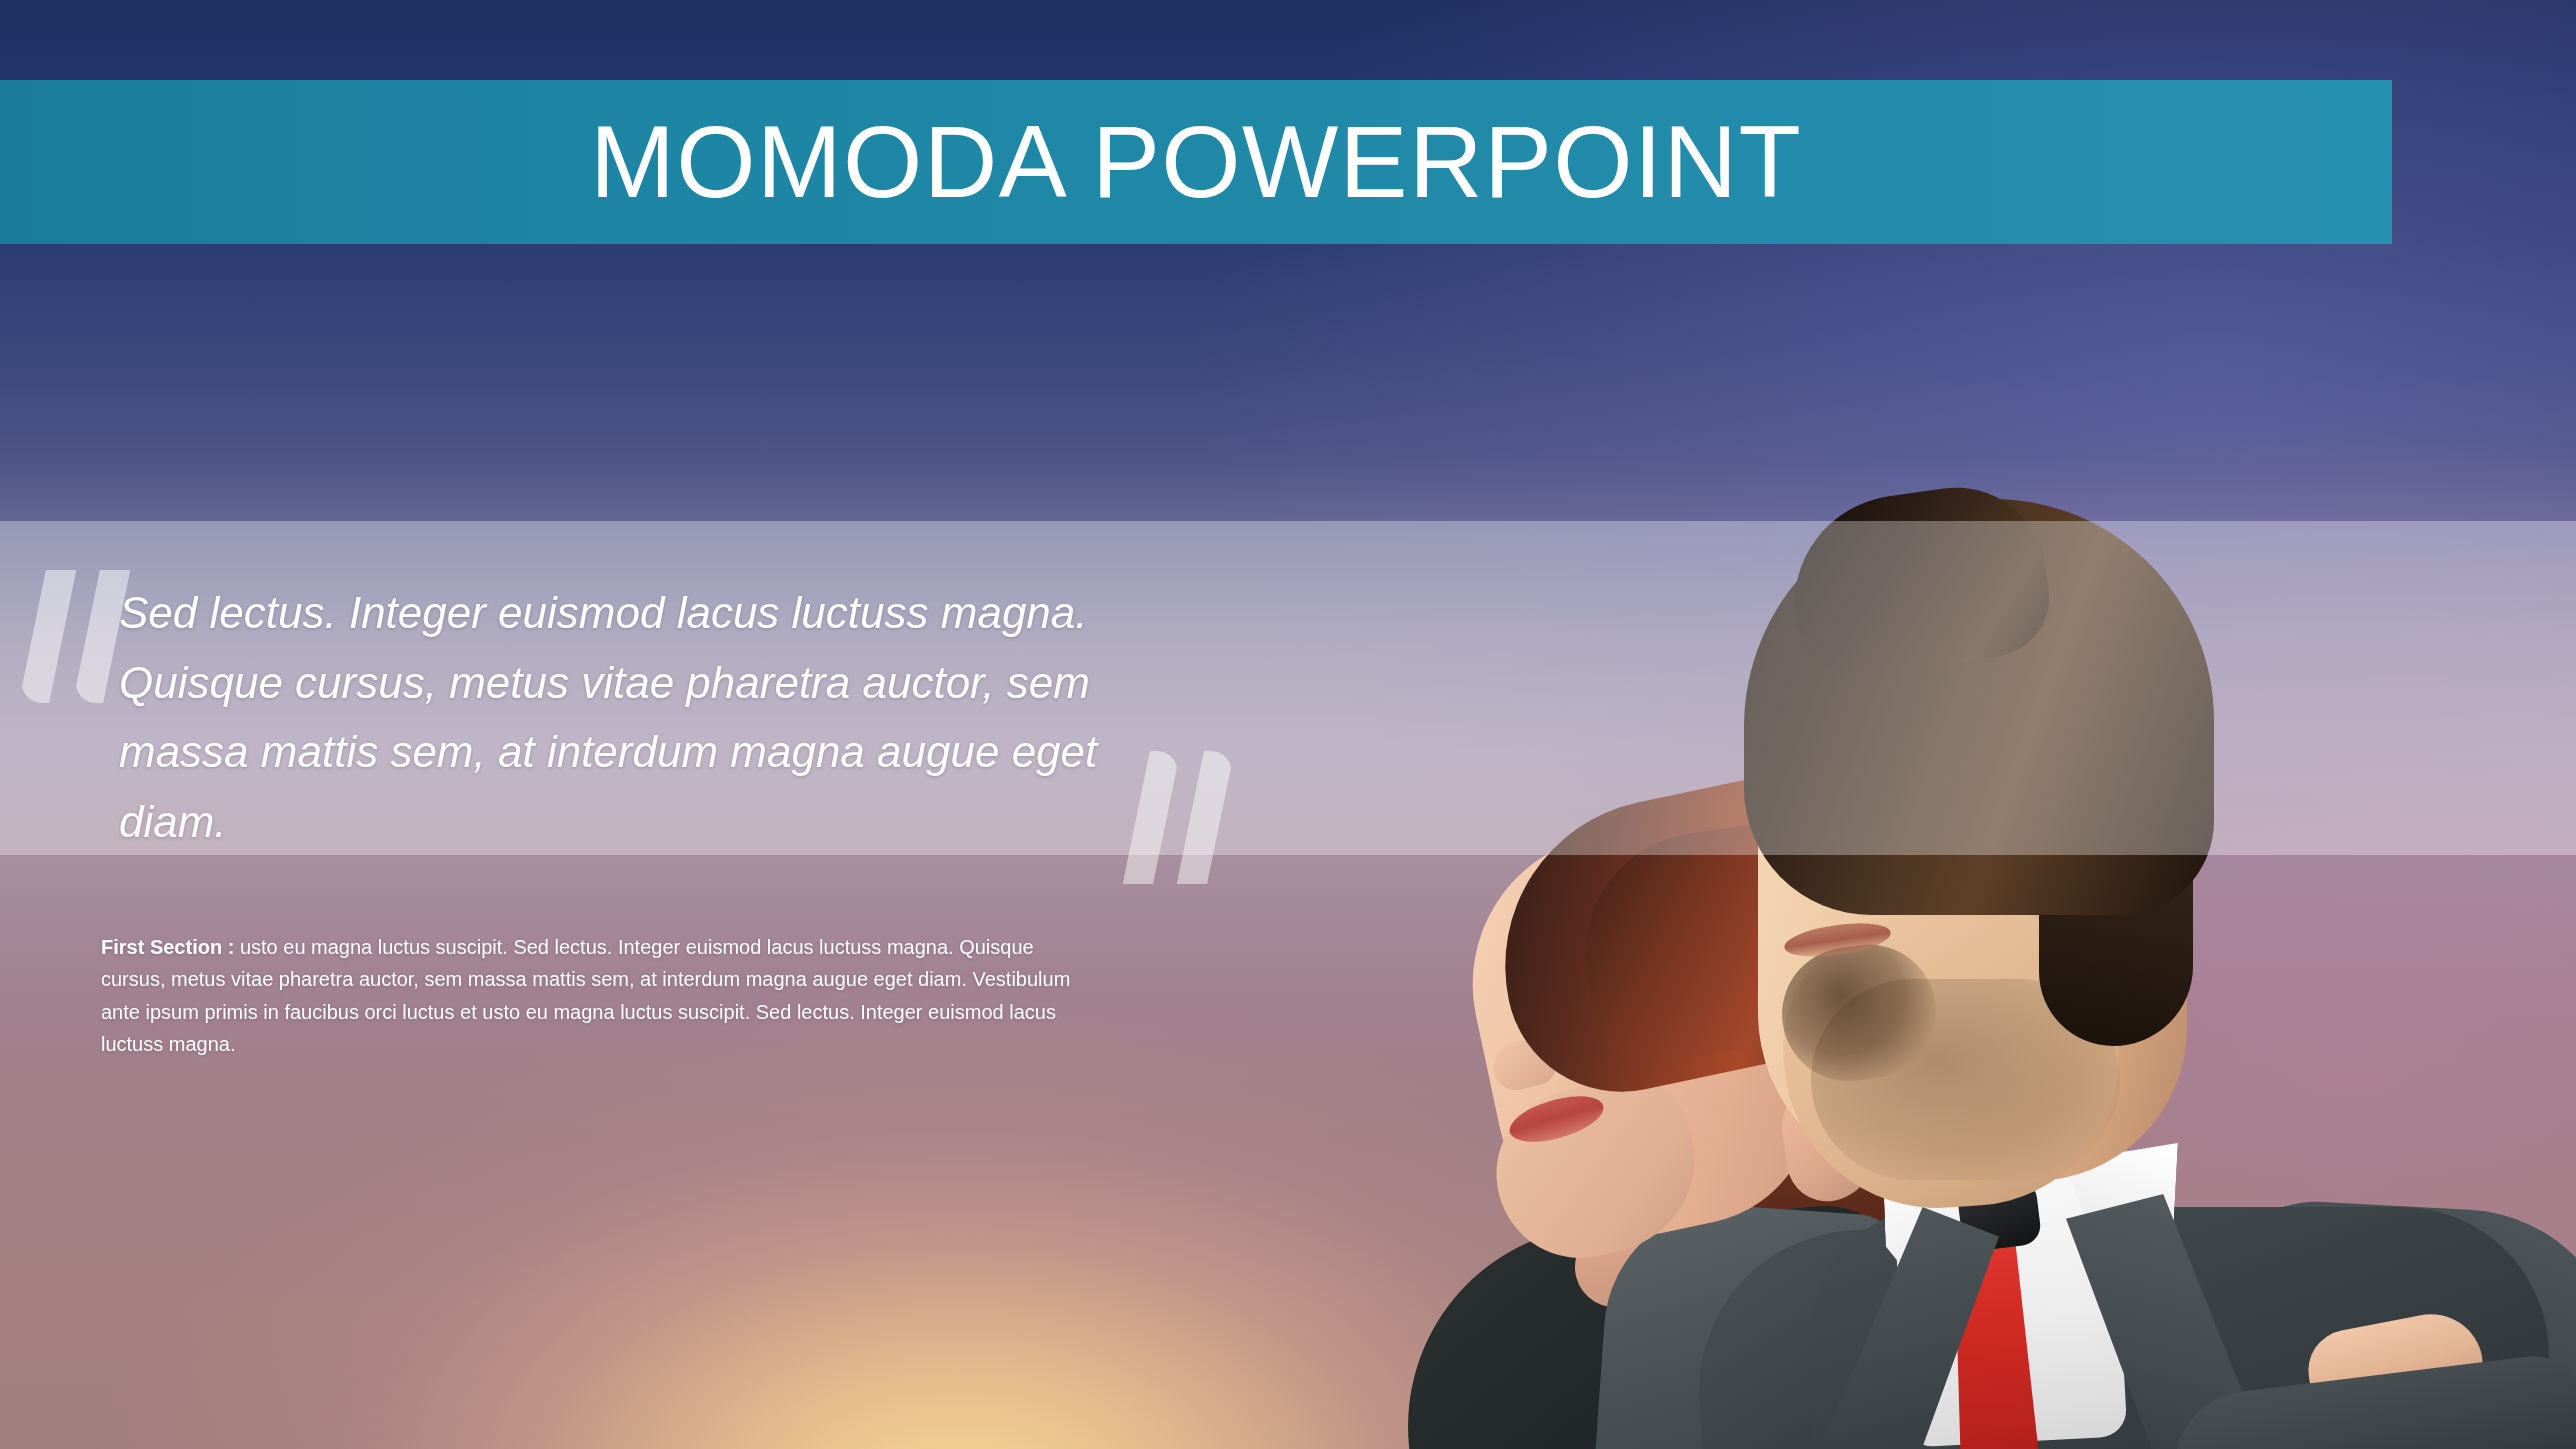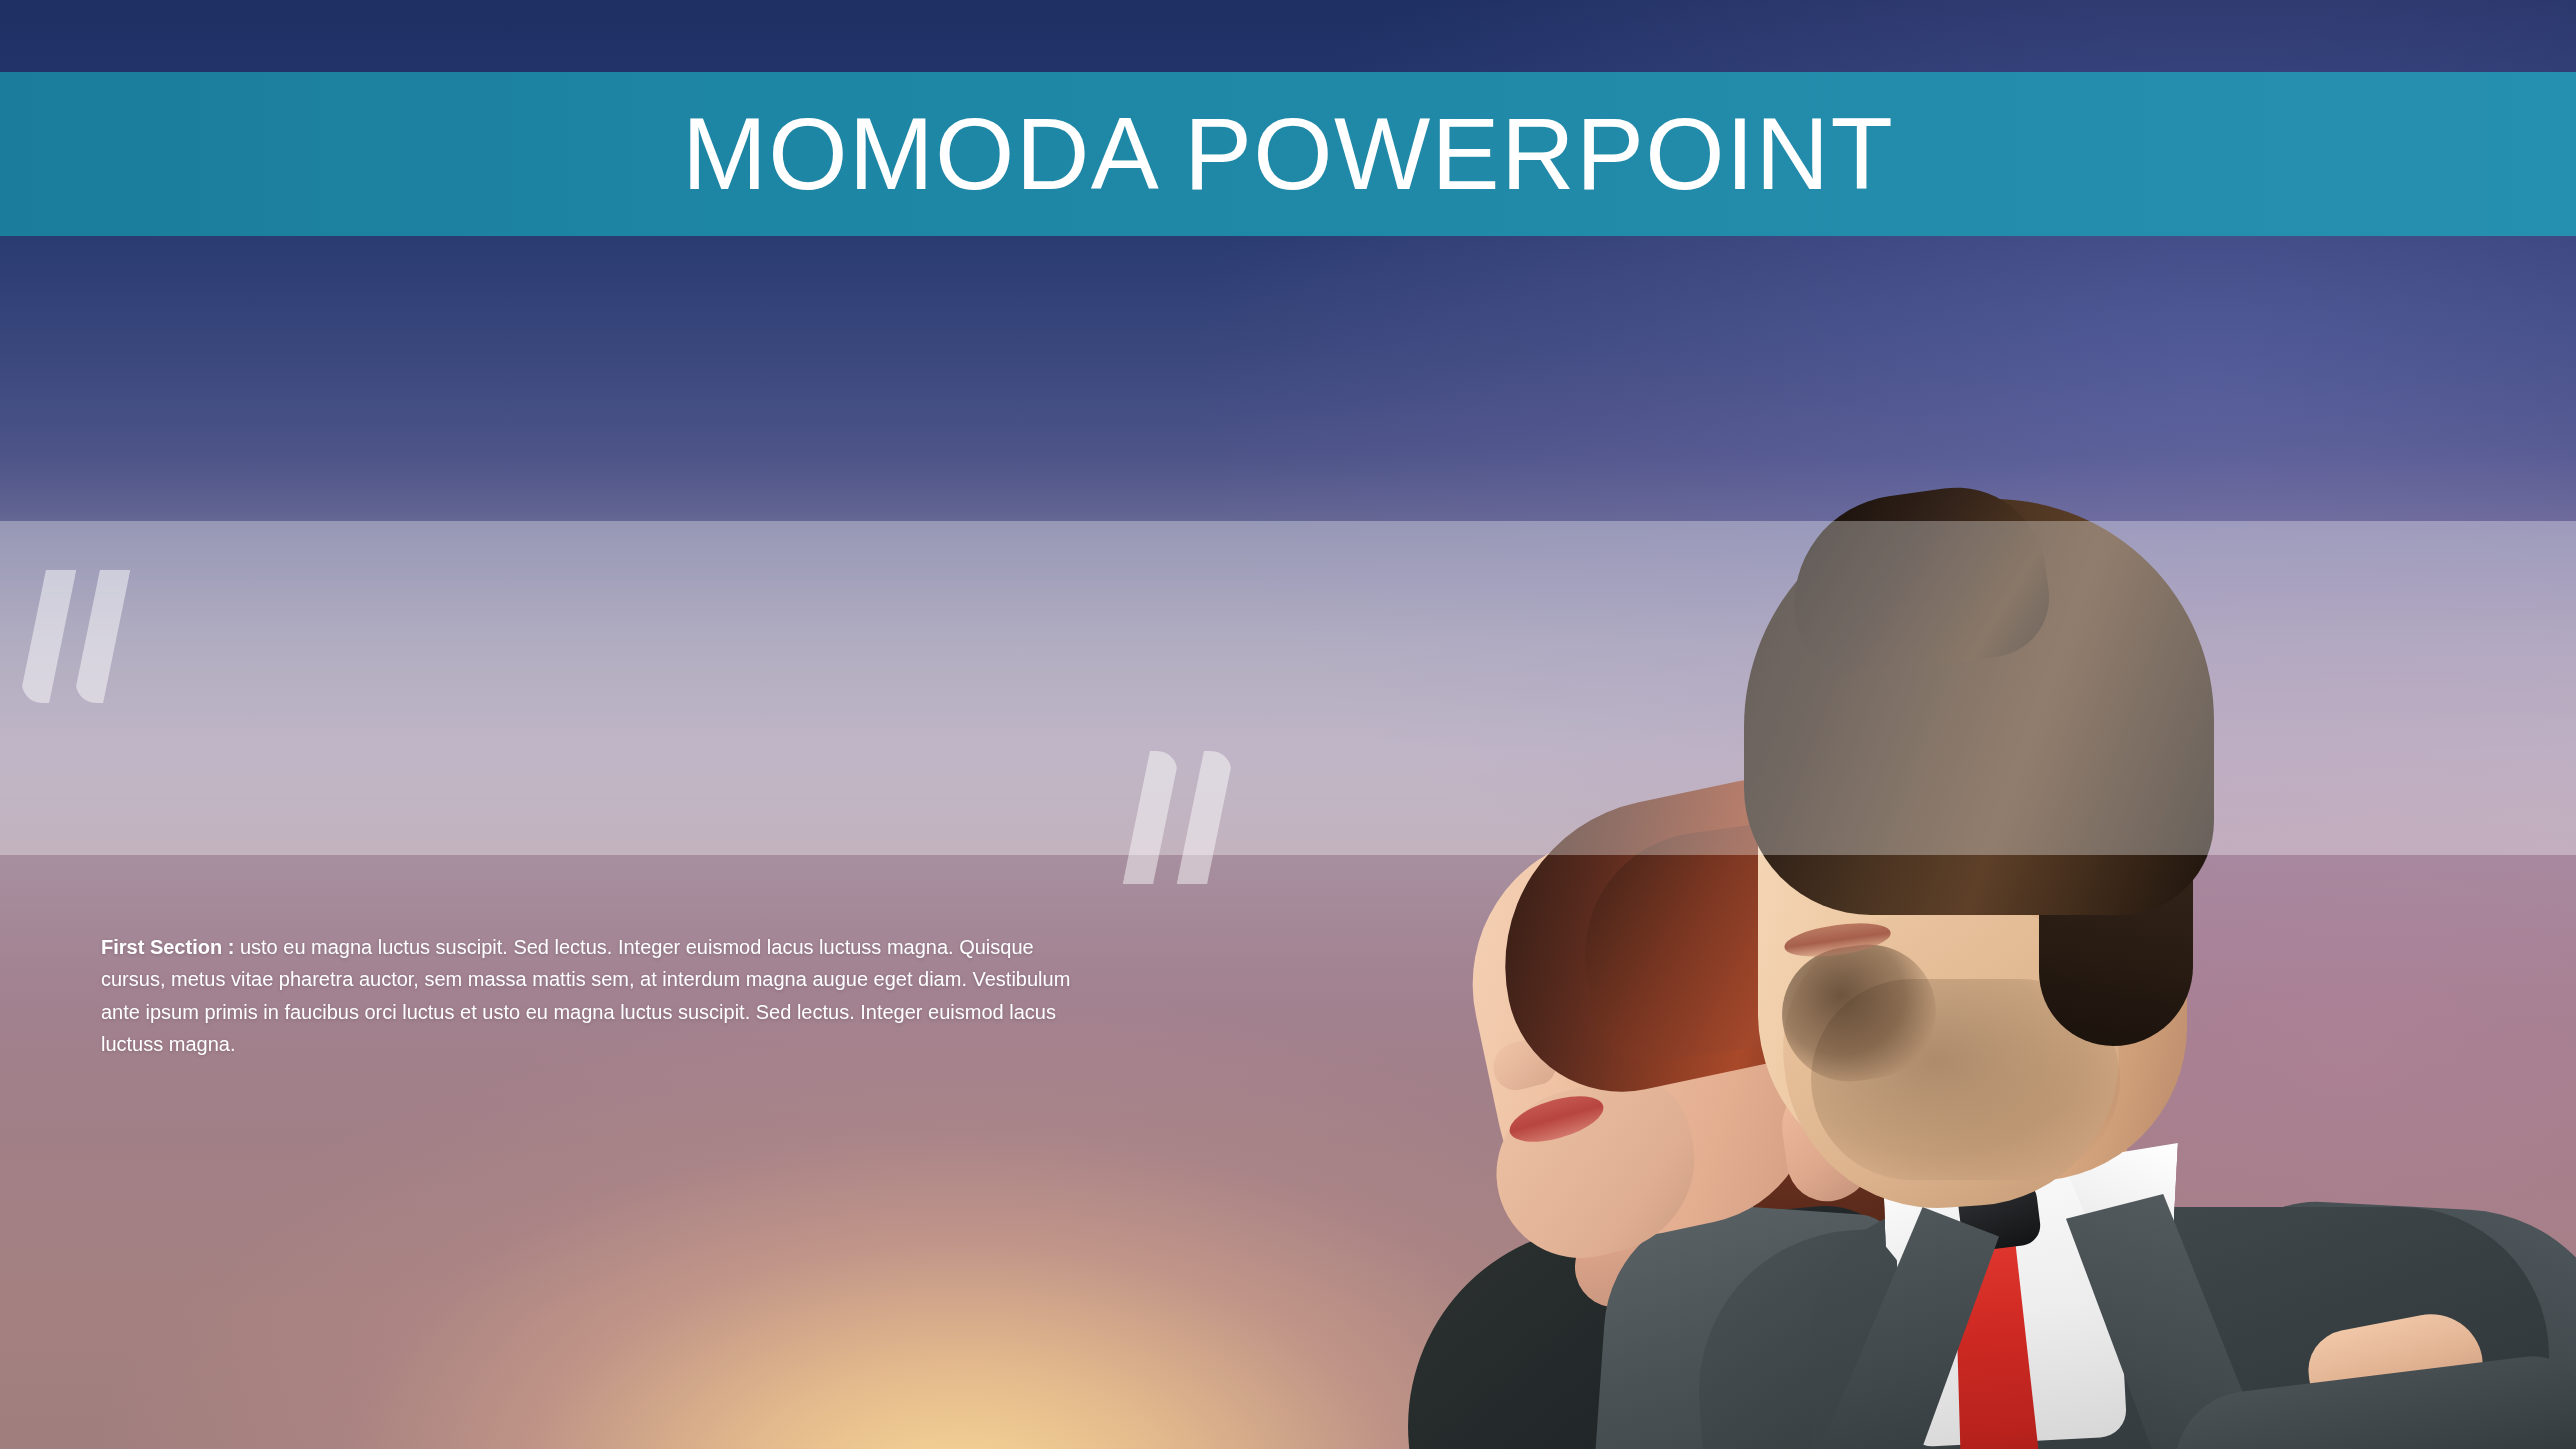--- a/index.html
+++ b/index.html
@@ -282,21 +282,21 @@
     transform:rotate(-8deg);
   }
   #m-beardshadow{
     left:429px;top:550px;width:309px;height:201px;
     background:radial-gradient(ellipse at 40% 40%,rgba(92,68,46,.38) 0%,rgba(100,74,50,.20) 55%,rgba(110,82,56,0) 82%);
     border-radius:154px;
   }
 
   
   #title-bar{
-    position:absolute;left:0;top:72px;width:2576px;height:164px;
+    position:absolute;left:0;top:80px;width:2392px;height:164px;
     background:linear-gradient(90deg,#1b7c9b 0%,#1e86a5 30%,#2189a8 55%,#2690b0 100%);
     display:flex;align-items:center;justify-content:center;
   }
   #title-text{
     color:#ffffff;
     font-size:102px;
     font-weight:400;
     letter-spacing:1.3px;
     line-height:1;
     white-space:nowrap;
@@ -412,17 +412,18 @@
 
   <div class="qmark" id="quote-open">
       <span></span>
       <span></span>
     </div>
   <div class="qmark" id="quote-close">
       <span></span>
       <span></span>
     </div>
 
+  <div id="quote-text">Sed lectus. Integer euismod lacus luctuss magna. Quisque cursus, metus vitae pharetra auctor, sem massa mattis sem, at interdum magna augue eget diam.</div>
 
   <div id="body-text"><span id="body-lead">First Section :</span><span> usto eu magna luctus suscipit. Sed lectus. Integer euismod lacus luctuss magna. Quisque cursus, metus vitae pharetra auctor, sem massa mattis sem, at interdum magna augue eget diam. Vestibulum ante ipsum primis in faucibus orci luctus et usto eu magna luctus suscipit. Sed lectus. Integer euismod lacus luctuss magna.</span></div>
 
 </div>
 
 
 </body></html>

